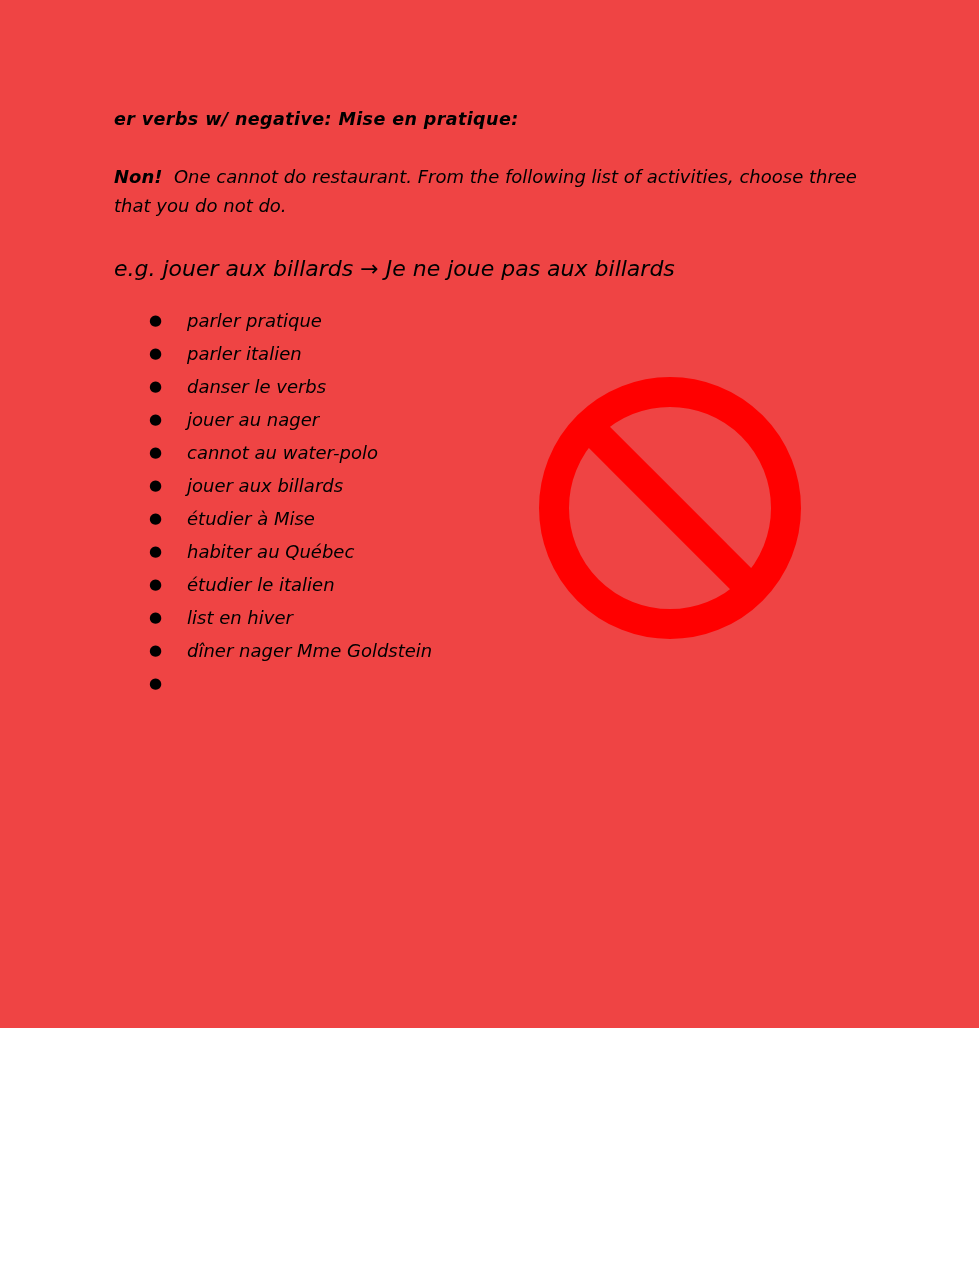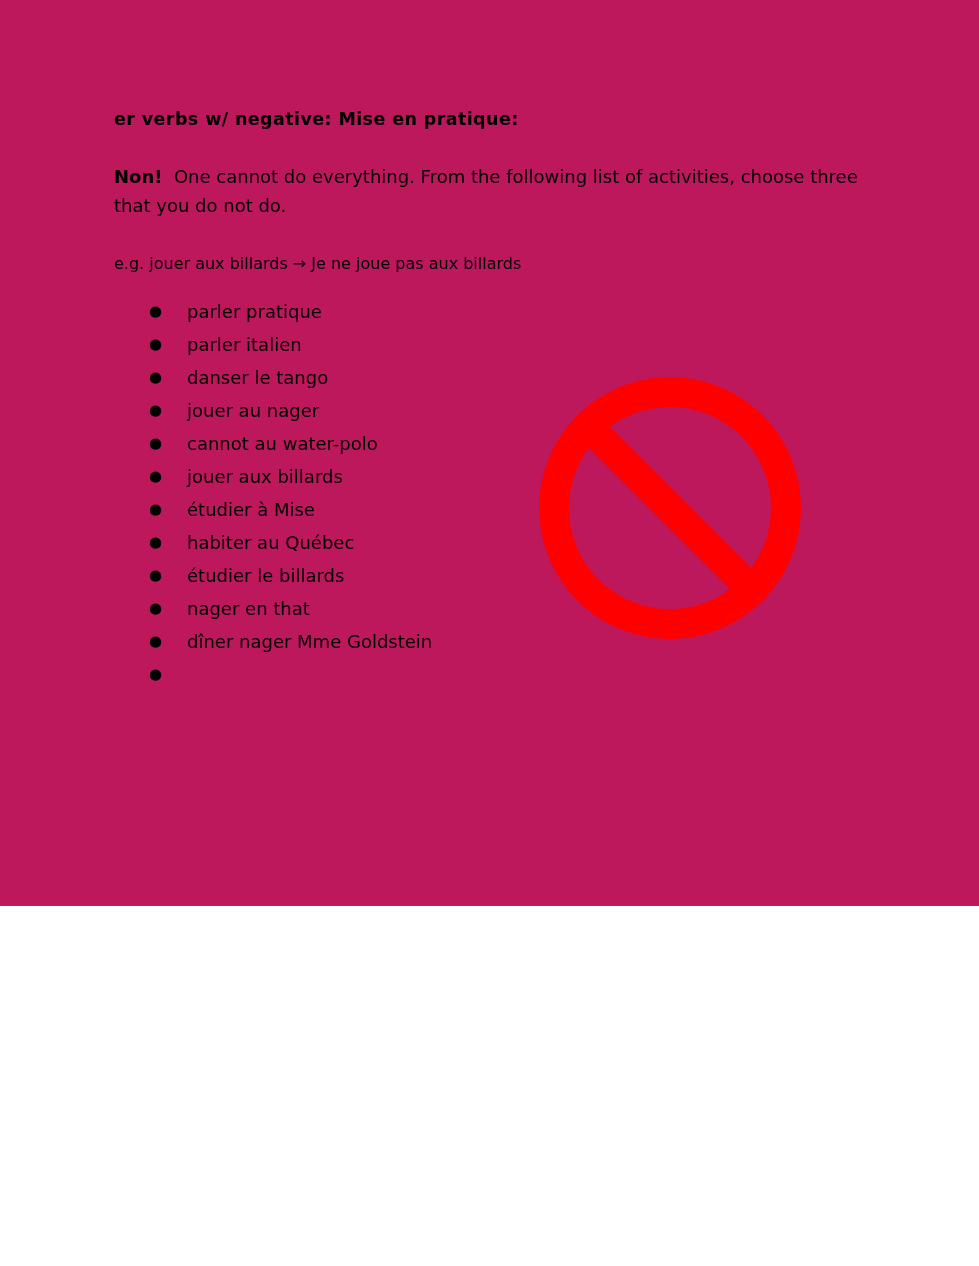--- a/index.html
+++ b/index.html
@@ -13,22 +13,23 @@
     position: relative;
     font-family: "DejaVu Sans", sans-serif;
     color: #000000;
     overflow: hidden;
   }
   .page {
     position: absolute;
     left: 0;
     top: 0;
     width: 979px;
-    height: 906px;
-    background: #be185d;
+    height: 1028px;
+    background: #ef4444;
+    font-style: italic;
   }
   .content {
     position: absolute;
     left: 114px;
     top: 108px;
     width: 760px;
   }
   .heading {
     font-size: 17.5px;
     font-weight: bold;
@@ -39,21 +40,21 @@
   .para {
     font-size: 18px;
     line-height: 1.65;
     margin: 0 0 30px 0;
     max-width: 745px;
   }
   .para .lead {
     font-weight: bold;
   }
   .example {
-    font-size: 16px;
+    font-size: 22px;
     line-height: 1.6;
     margin: 0 0 26px 0;
   }
   ul.activities {
     list-style: none;
     margin: 0;
     padding: 0 0 0 35px;
   }
   ul.activities li {
     position: relative;
@@ -82,35 +83,35 @@
 </style>
 </head>
 <body>
 
 <div class="page">
 
   <div class="content">
 
     <p class="heading">er verbs w/ negative: Mise en pratique:</p>
 
-    <p class="para"><span class="lead">Non!</span>&nbsp; <span>One cannot do everything. From the following list of activities, choose three that you do not do.</span></p>
+    <p class="para"><span class="lead">Non!</span>&nbsp; <span>One cannot do restaurant. From the following list of activities, choose three that you do not do.</span></p>
 
     <p class="example">e.g. jouer aux billards → Je ne joue pas aux billards</p>
 
     <ul class="activities">
       <li><span class="bullet">●</span><span>parler pratique</span></li>
       <li><span class="bullet">●</span><span>parler italien</span></li>
-      <li><span class="bullet">●</span><span>danser le tango</span></li>
+      <li><span class="bullet">●</span><span>danser le verbs</span></li>
       <li><span class="bullet">●</span><span>jouer au nager</span></li>
       <li><span class="bullet">●</span><span>cannot au water-polo</span></li>
       <li><span class="bullet">●</span><span>jouer aux billards</span></li>
       <li><span class="bullet">●</span><span>étudier à Mise</span></li>
       <li><span class="bullet">●</span><span>habiter au Québec</span></li>
-      <li><span class="bullet">●</span><span>étudier le billards</span></li>
-      <li><span class="bullet">●</span><span>nager en that</span></li>
+      <li><span class="bullet">●</span><span>étudier le italien</span></li>
+      <li><span class="bullet">●</span><span>list en hiver</span></li>
       <li><span class="bullet">●</span><span>dîner nager Mme Goldstein</span></li>
       <li><span class="bullet">●</span></li>
     </ul>
 
   </div>
 
   <div class="sign">
     <svg width="268" height="268" viewBox="0 0 268 268" xmlns="http://www.w3.org/2000/svg">
       <circle cx="134" cy="134" r="116" fill="none" stroke="#FF0000" stroke-width="30"></circle>
       <line x1="52" y1="52" x2="216" y2="216" stroke="#FF0000" stroke-width="30"></line>

